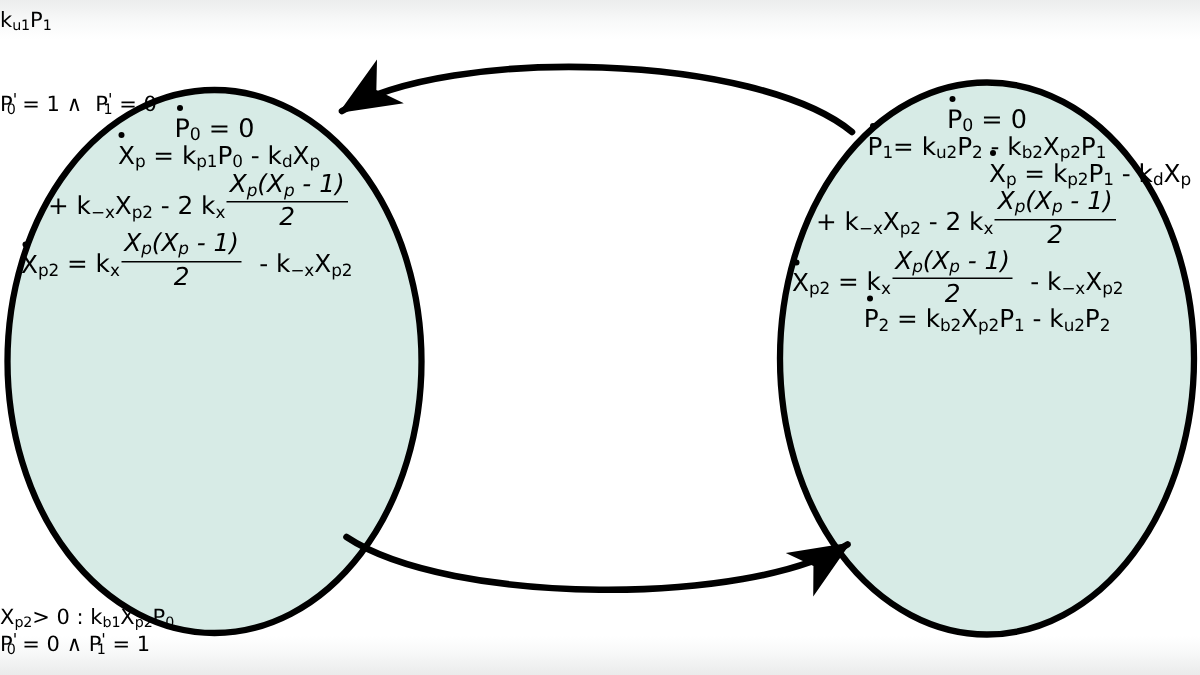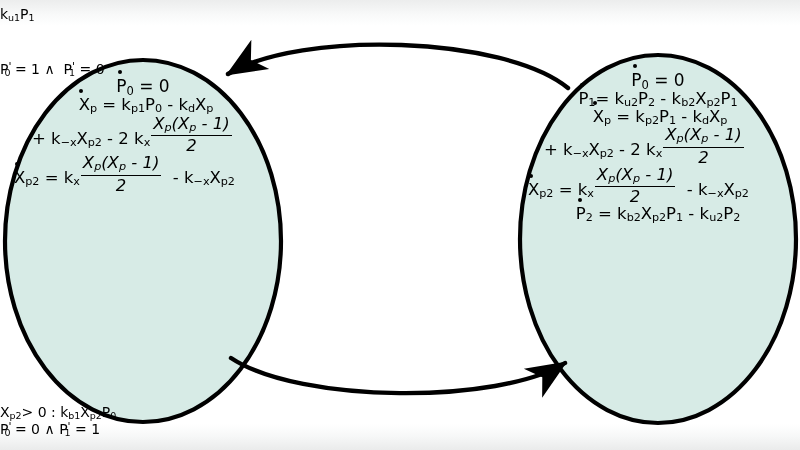--- a/index.html
+++ b/index.html
@@ -177,21 +177,21 @@
     <div class="node-eqs right">
 
       <span class="eq row"><span class="dotv narrow"><span class="dot"></span><span>P</span></span><sub>0</sub><span> </span><span>= 0</span></span>
 
       <span class="row-gap-lg"></span>
 
       <span class="eq row tight"><span class="dotv narrow"><span class="dot"></span><span>P</span></span><sub>1</sub><span>=</span><span> </span><span>k</span><sub>u2</sub><span>P</span><sub>2</sub><span>&nbsp;</span><span>-</span><span>&nbsp;</span><span>k</span><sub>b2</sub><span>X</span><sub>p2</sub><span>P</span><sub>1</sub></span>
 
       <span class="row-gap-sm"></span>
 
-      <span class="eq row tight" style="text-align:center;padding-left:4px;display:block"><span class="dotv"><span class="dot"></span><span>X</span></span><sub>p</sub><span> </span><span>=</span><span> </span><span>k</span><sub>p2</sub><span>P</span><sub>1</sub><span>&nbsp;</span><span>-</span><span>&nbsp;</span><span>k</span><sub>d</sub><span>X</span><sub>p</sub></span>
+      <span class="eq row tight" style="text-align:right;padding-left:4px;display:block"><span class="dotv"><span class="dot"></span><span>X</span></span><sub>p</sub><span> </span><span>=</span><span> </span><span>k</span><sub>p2</sub><span>P</span><sub>1</sub><span>&nbsp;</span><span>-</span><span>&nbsp;</span><span>k</span><sub>d</sub><span>X</span><sub>p</sub></span>
 
       <span class="row-gap-xs"></span>
 
       <span class="eq row tight" style="text-align:left;padding-left:22px;display:block"><span>+</span><span> </span><span>k</span><sub>−x</sub><span>X</span><sub>p2</sub><span>&nbsp;</span><span>-</span><span> </span><span>2</span><span> </span><span>k</span><sub>x</sub><span class="frac"><span class="num"><span>X</span><sub>p</sub><span>(X</span><sub>p</sub><span> - 1)</span></span><span class="den">2</span></span></span>
 
       <span class="row-gap-md"></span>
 
       <span class="eq row tight" style="text-align:left;padding-left:6px;display:block"><span class="dotv"><span class="dot"></span><span>X</span></span><sub>p2</sub><span> </span><span>=</span><span> </span><span>k</span><sub>x</sub><span class="frac"><span class="num"><span>X</span><sub>p</sub><span>(X</span><sub>p</sub><span> - 1)</span></span><span class="den">2</span></span><span>&nbsp; </span><span>-</span><span> </span><span>k</span><sub>−x</sub><span>X</span><sub>p2</sub></span>
 
       <span class="row-gap-md"></span>

